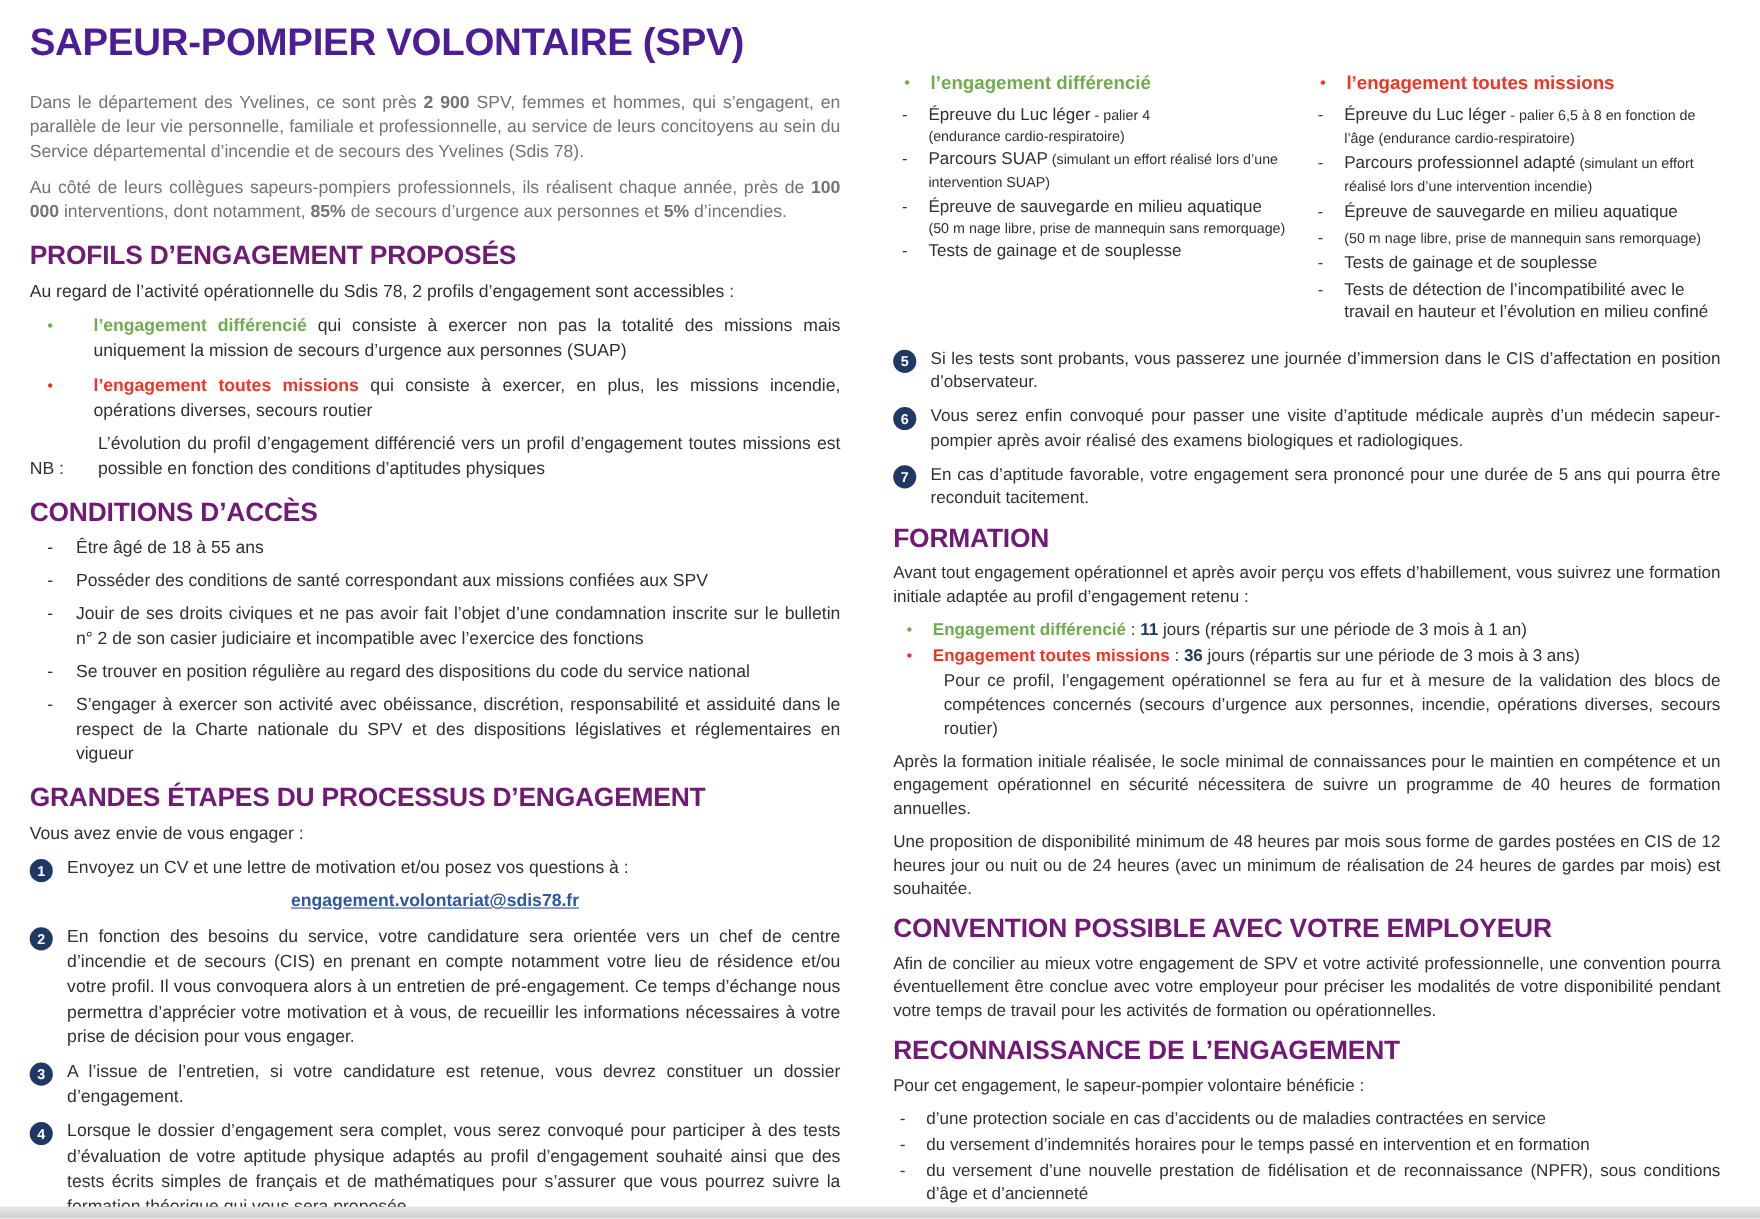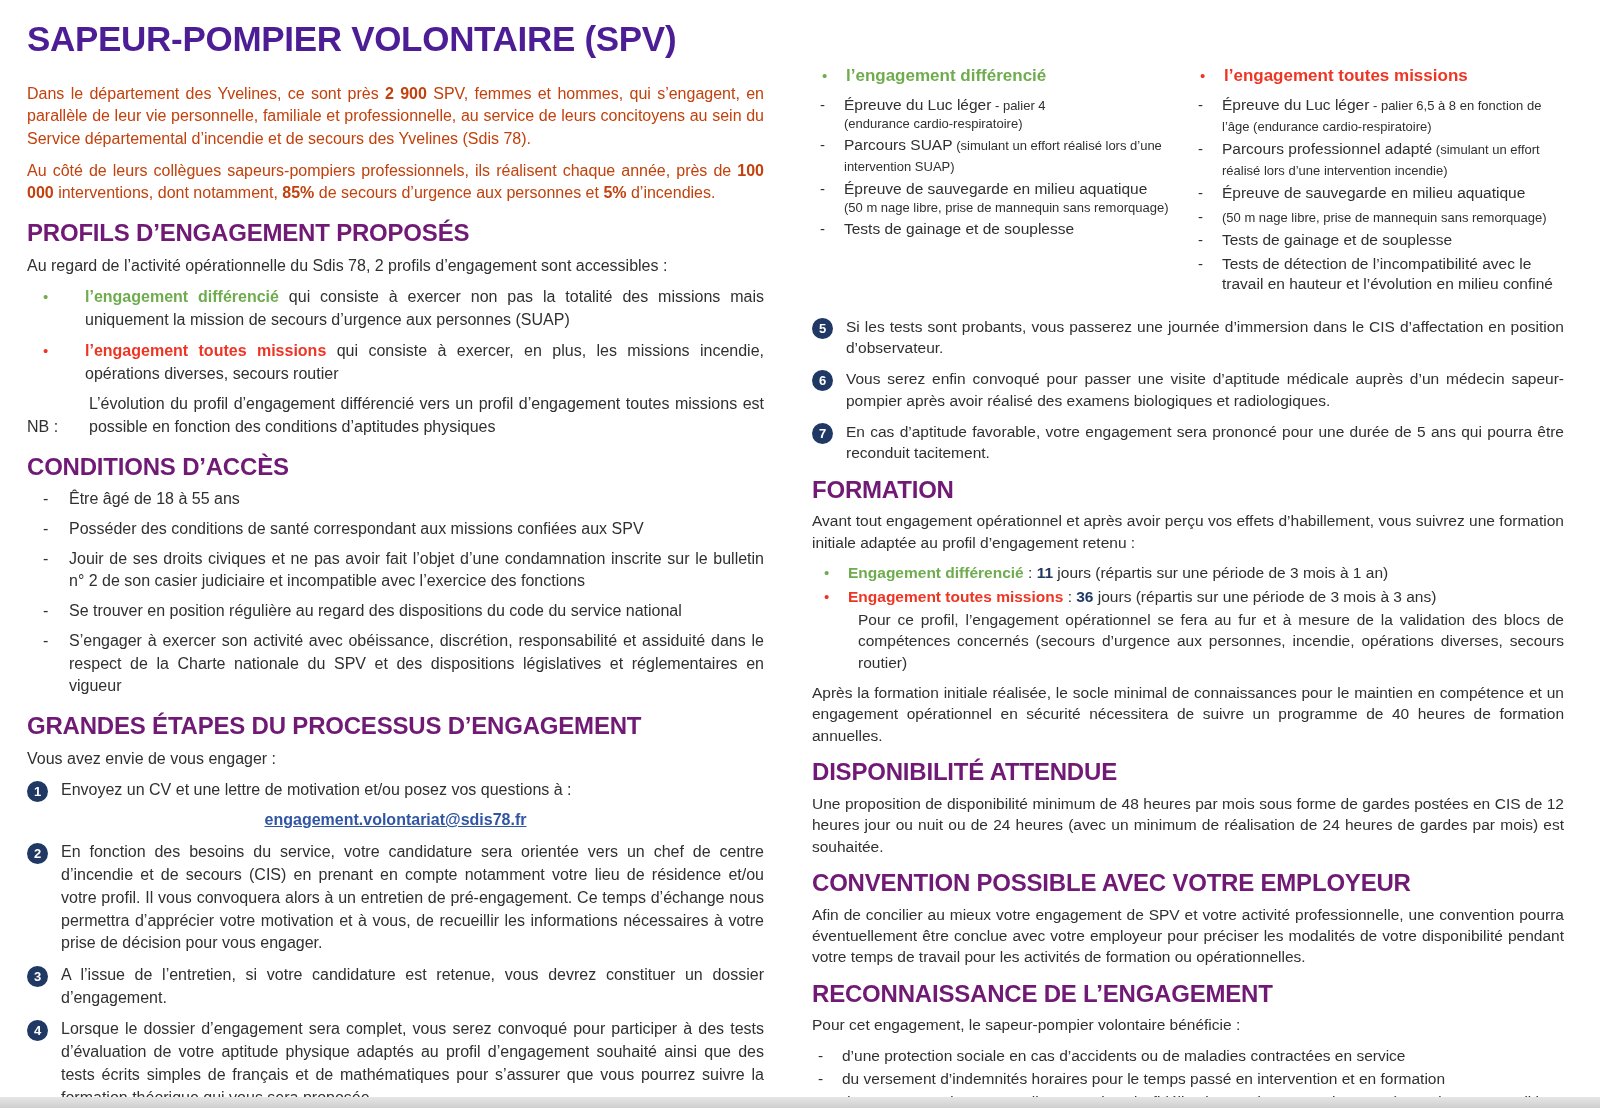--- a/index.html
+++ b/index.html
@@ -16,21 +16,21 @@
   }
   h2.sect {
     margin:14px 0 8px 0; font-size:24px; line-height:1.15; font-weight:bold;
     color:#701a75; letter-spacing:-0.2px;
   }
   .col-right h2.sect { margin:12px 0 7px 0; }
 
   p.body { margin:0 0 9px 0; font-size:16px; line-height:1.42; }
   .col-right p.body { font-size:15.5px; line-height:1.38; }
   .jt { text-align:justify; }
-  .navy { color:#c2410c; }
+  .navy { color:#737373; }
   b { font-weight:bold; }
   .green { color:#6FAC4E; }
   .red { color:#EE3524; }
   .navy-num { color:#1F3864; font-weight:bold;text-align:right; }
 
   
   .brow { display:flex; align-items:flex-start; margin:0 0 8px 0; }
   .bmark { flex:none; width:20px; margin-left:16px; margin-right:22px; font-size:15px; line-height:22px; }
   .btext { flex:1; font-size:16px; line-height:1.42; }
   .col-right .brow { margin:0 0 2px 0; }
@@ -258,21 +258,20 @@
 
     <div class="brow">
       <span class="bmark red">•</span>
       <div class="btext"><b class="red">Engagement toutes missions</b><span> : </span><b class="navy-num">36</b><span> jours (répartis sur une période de 3 mois à 3 ans)</span></div>
     </div>
 
     <div class="cont jt">Pour ce profil, l’engagement opérationnel se fera au fur et à mesure de la validation des blocs de compétences concernés (secours d’urgence aux personnes, incendie, opérations diverses, secours routier)</div>
 
     <p class="body jt">Après la formation initiale réalisée, le socle minimal de connaissances pour le maintien en compétence et un engagement opérationnel en sécurité nécessitera de suivre un programme de 40 heures de formation annuelles.</p>
 
-    <h2 class="sect">DISPONIBILITÉ ATTENDUE</h2>
     <p class="body jt">Une proposition de disponibilité minimum de 48 heures par mois sous forme de gardes postées en CIS de 12 heures jour ou nuit ou de 24 heures (avec un minimum de réalisation de 24 heures de gardes par mois) est souhaitée.</p>
 
     <h2 class="sect">CONVENTION POSSIBLE AVEC VOTRE EMPLOYEUR</h2>
     <p class="body jt">Afin de concilier au mieux votre engagement de SPV et votre activité professionnelle, une convention pourra éventuellement être conclue avec votre employeur pour préciser les modalités de votre disponibilité pendant votre temps de travail pour les activités de formation ou opérationnelles.</p>
 
     <h2 class="sect">RECONNAISSANCE DE L’ENGAGEMENT</h2>
     <p class="body">Pour cet engagement, le sapeur-pompier volontaire bénéficie :</p>
 
     <div class="drow">
       <span class="dmark">-</span>

